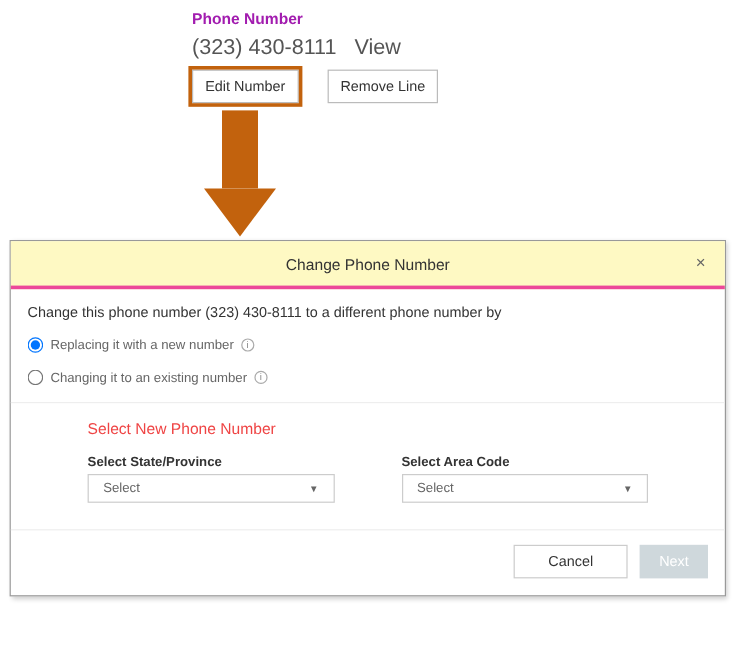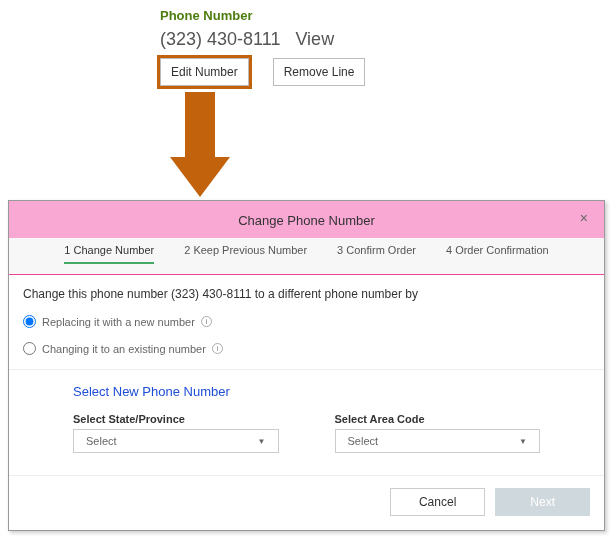--- a/index.html
+++ b/index.html
@@ -12,21 +12,21 @@
     height: 547px;
     overflow: hidden;
     position: relative;
   }
   .top-section {
     padding: 8px 0 0 160px;
   }
   .label-title {
     font-size: 13px;
     font-weight: bold;
-    color: #4d7c0f;
+    color: #a21caf;
     margin-bottom: 6px;
   }
   .phone-row {
     font-size: 18px;
     color: #555;
     margin-bottom: 8px;
   }
   .view-link {
     color: #555;
     margin-left: 10px;
@@ -70,22 +70,22 @@
   .dialog {
     position: absolute;
     left: 8px;
     top: 200px;
     width: 597px;
     border: 1px solid #999;
     box-shadow: 2px 2px 4px rgba(0,0,0,0.2);
     background: #fff;
   }
   .dialog-header {
-    background: #f9a8d4;
-    border-bottom: 1px solid #ec4899;
+    background: #fef9c3;
+    border-bottom: 3px solid #ec4899;
     position: relative;
   }
   .dialog-title {
     text-align: center;
     font-size: 13px;
     color: #333;
     padding: 12px 0 10px;
   }
   .dialog-close {
     position: absolute;
@@ -139,21 +139,21 @@
     border-radius: 50%;
     font-size: 8px;
     color: #888;
   }
   .divider { border-top: 1px solid #eee; margin: 8px -14px 0; }
   .section {
     padding: 14px 50px 6px;
   }
   .section-title {
     font-size: 13px;
-    color: #1d4ed8;
+    color: #ef4444;
     margin-bottom: 14px;
   }
   .select-row {
     display: flex;
     gap: 56px;
   }
   .select-group { flex: 1; }
   .select-label {
     font-size: 11px;
     font-weight: bold;
@@ -189,21 +189,21 @@
     color: #333;
     font-size: 12px;
     padding: 6px 28px;
     cursor: pointer;
   }
   .btn-next {
     border: none;
     background: #cfd8dc;
     color: #fff;
     font-size: 12px;
-    padding: 6px 35px;
+    padding: 6px 16px;
     cursor: pointer;
   }
 </style>
 </head>
 <body>
 
 <div class="top-section">
   <div class="label-title">Phone Number</div>
   <div class="phone-row">
     <span>(323) 430-8111</span>
@@ -217,26 +217,20 @@
 
 <div class="arrow-wrap">
   <div class="arrow-shaft"></div>
   <div class="arrow-head"></div>
 </div>
 
 <div class="dialog">
   <div class="dialog-header">
     <div class="dialog-title">Change Phone Number</div>
     <button class="dialog-close">×</button>
-    <div class="steps">
-      <div class="step active">1  Change Number</div>
-      <div class="step">2  Keep Previous Number</div>
-      <div class="step">3  Confirm Order</div>
-      <div class="step">4  Order Confirmation</div>
-    </div>
   </div>
 
   <div class="dialog-body">
     <div class="prompt">Change this phone number (323) 430-8111 to a different phone number by</div>
 
     <label class="radio-row">
       <input type="radio" name="opt" checked="" style="">
       <span>Replacing it with a new number</span>
       <span class="info-icon">i</span>
     </label>

